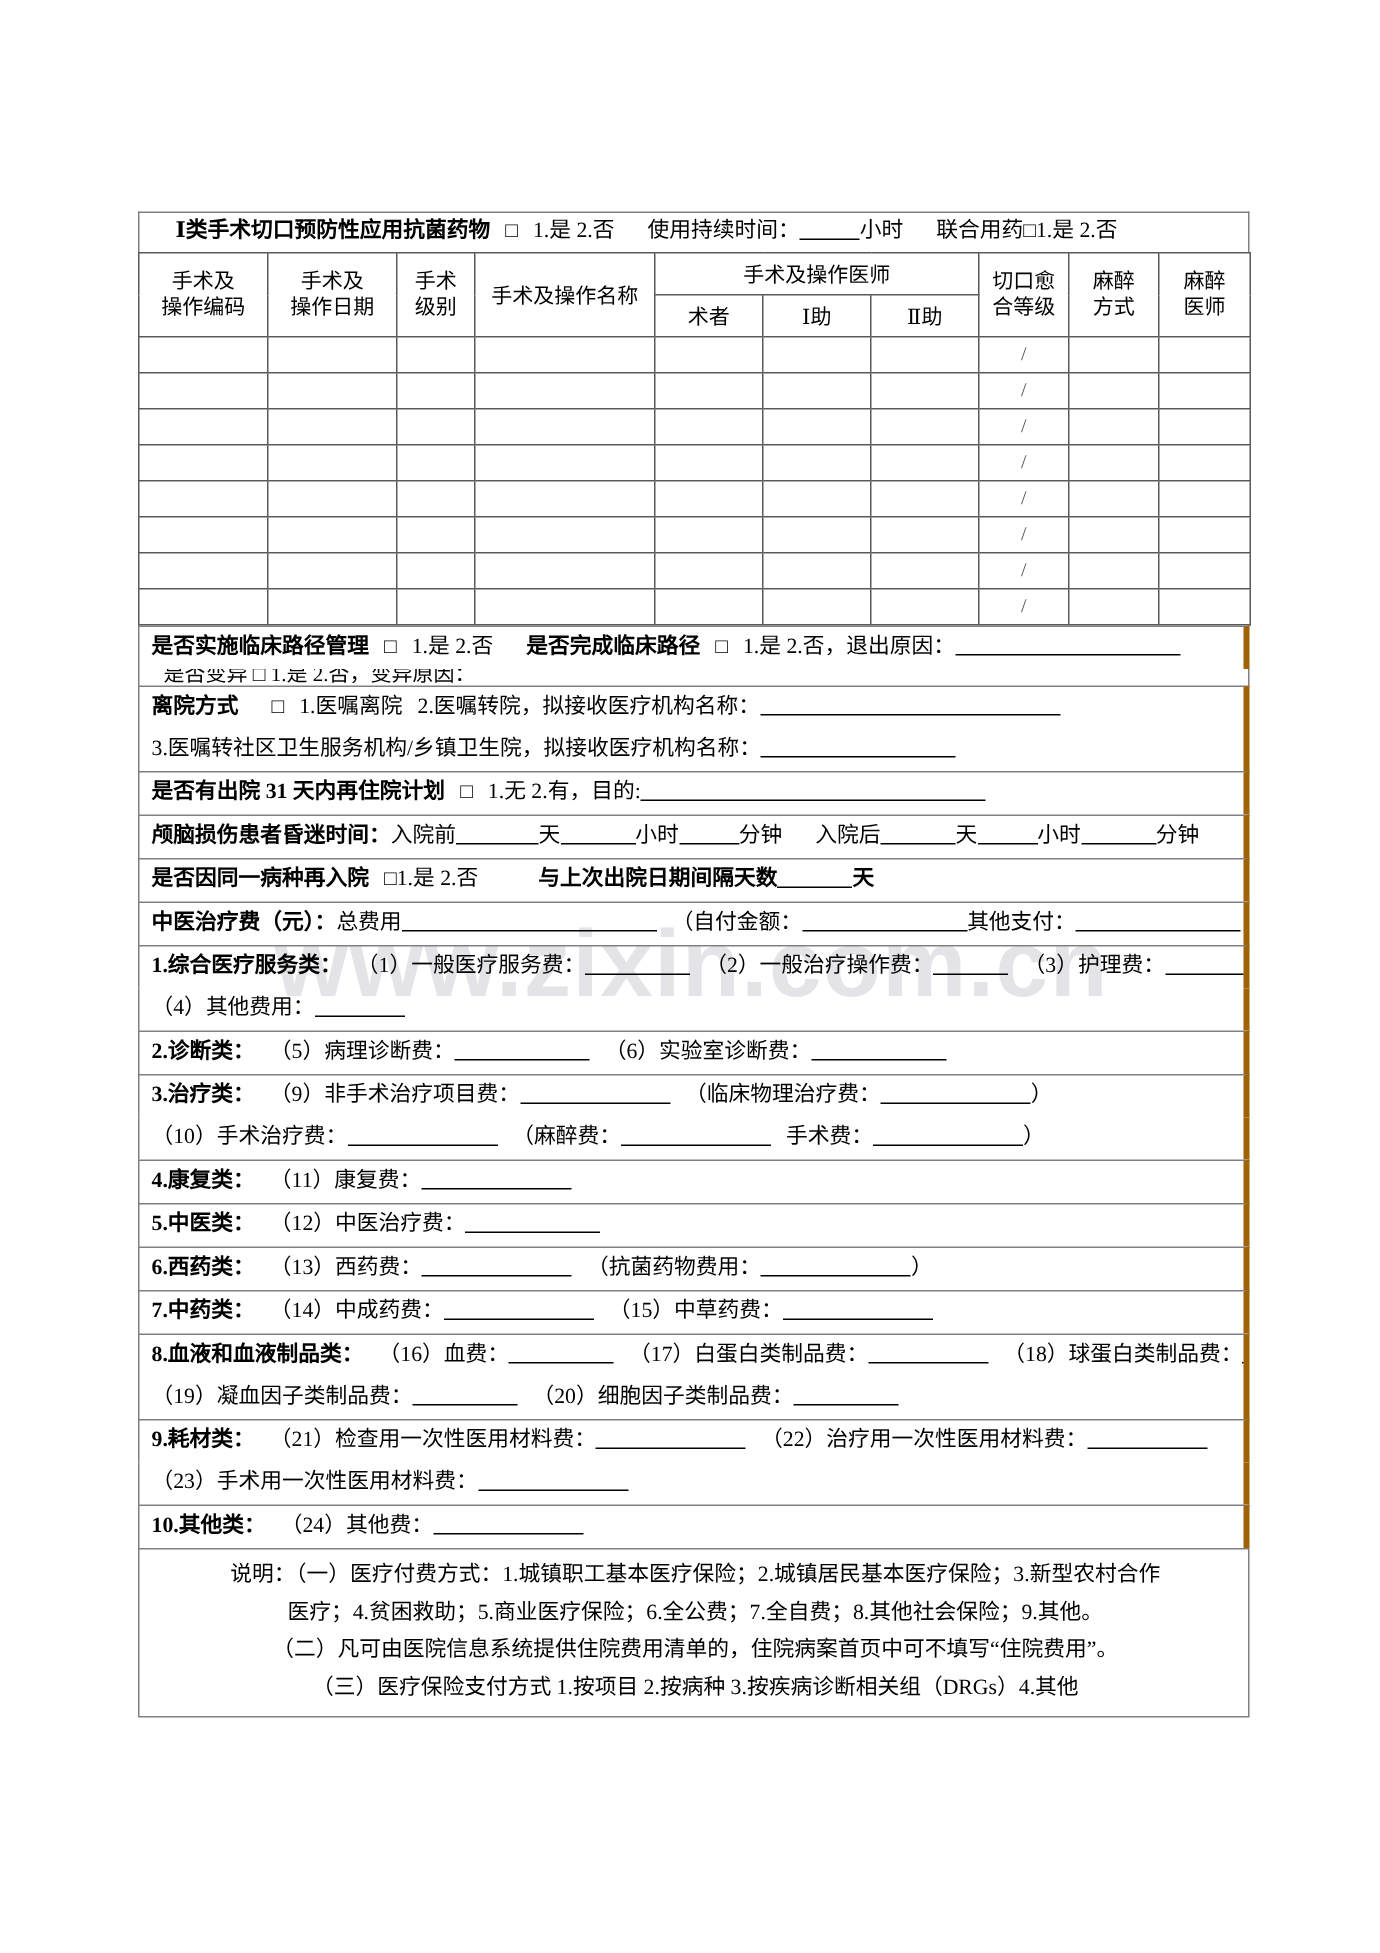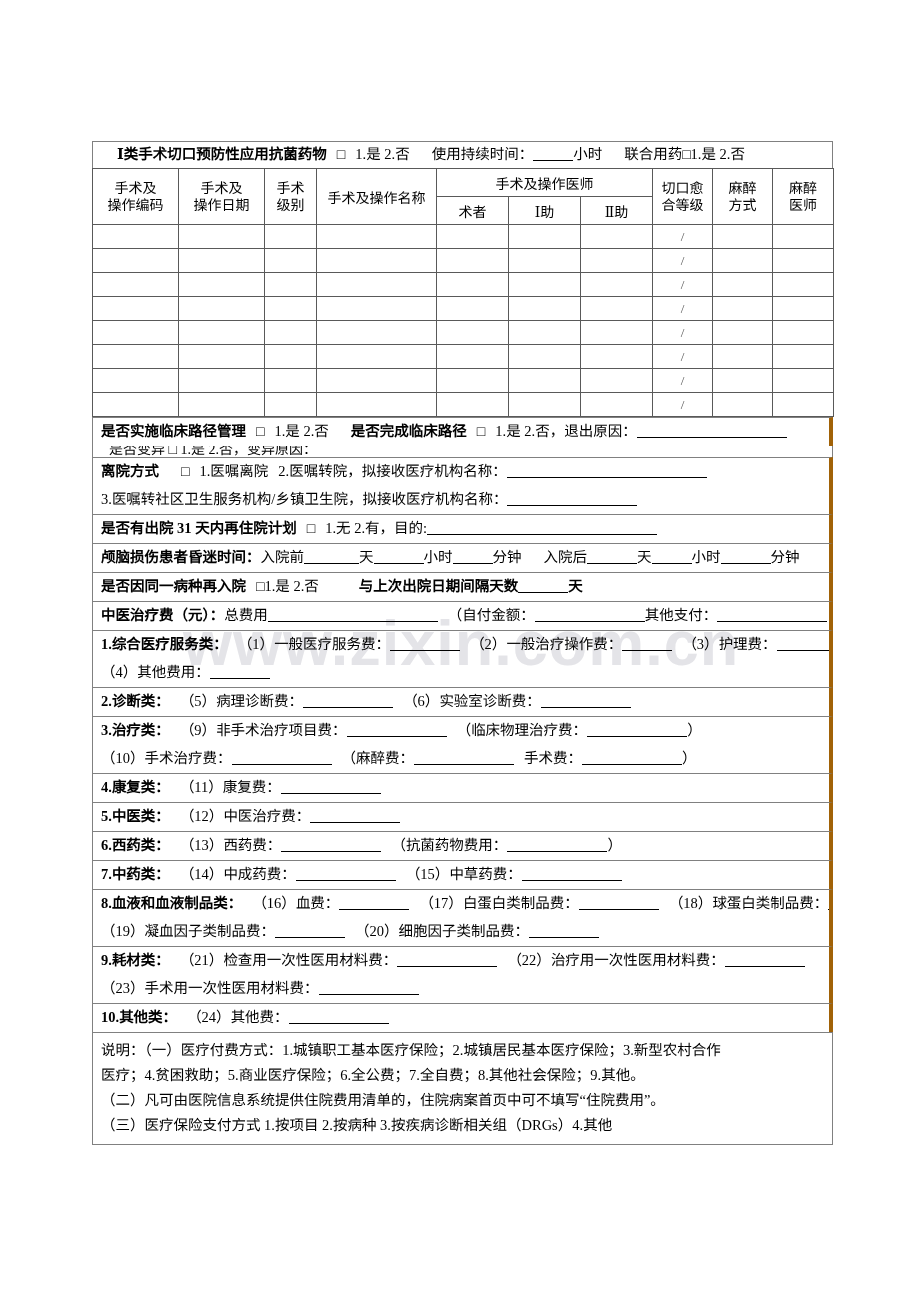--- a/index.html
+++ b/index.html
@@ -117,21 +117,21 @@
 
   .note {
     border-left: 1px solid #808080;
     border-right: 1px solid #808080;
     border-top: 1px solid #808080;
     padding: 5px 6px 4px 8px;
     font-size: 14.5px;
     line-height: 25px;
   }
   .note.bot { border-bottom: 1px solid #808080; padding-bottom: 6px; }
-  .note div { white-space: nowrap; }
+  .note div { white-space: nowrap; text-align: center; }
 </style>
 </head>
 <body>
 
 <div id="watermark">www.zixin.com.cn</div>
 
 <div id="page">
 
   <div class="topline">
     <b>Ⅰ类手术切口预防性应用抗菌药物</b><span class="sp"></span><span class="cb">□</span><span class="sp"></span><span>1.是 2.否</span><span class="sp2"></span><span>使用持续时间：</span><span class="ul u40"></span><span>小时</span><span class="sp2"></span><span>联合用药</span><span class="cb">□</span><span>1.是 2.否</span>

